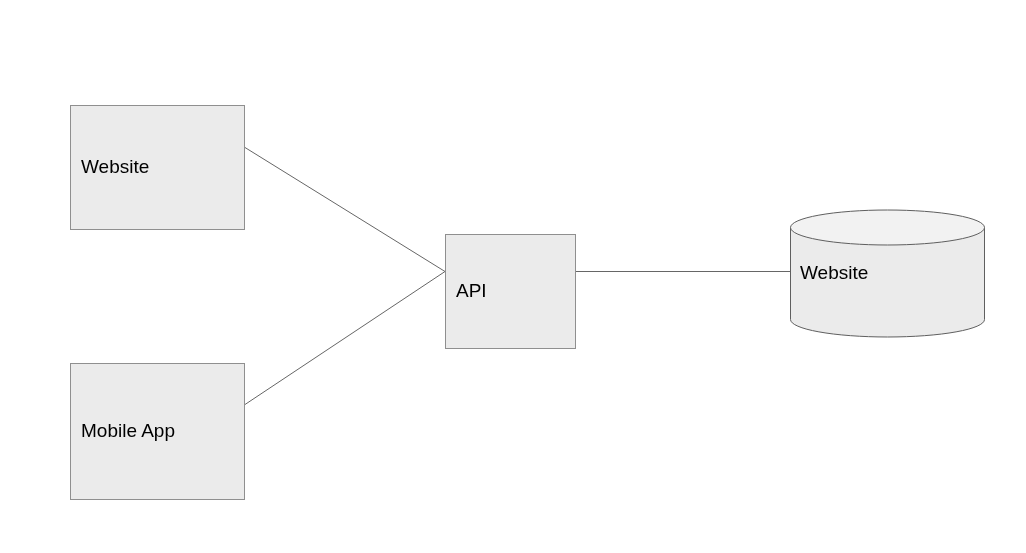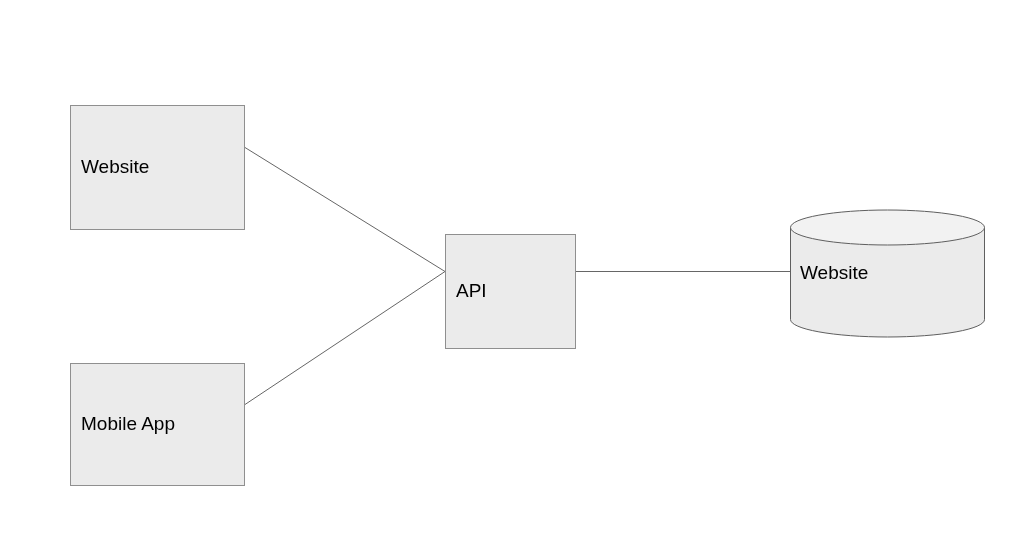--- a/index.html
+++ b/index.html
@@ -32,21 +32,21 @@
     margin-top: 20px;
   }
   .node-label {
     font-size: 19px;
     line-height: 1.2;
     color: #000000;
     padding-left: 10px;
     white-space: nowrap;
   }
   .node-website    { left: 70px;  top: 85px;  width: 175px; height: 125px; }
-  .node-mobile-app { left: 70px;  top: 343px; width: 175px; height: 123px; align-items: center; }
+  .node-mobile-app { left: 70px;  top: 343px; width: 175px; height: 137px; align-items: center; }
   .node-api        { left: 445px; top: 214px; width: 131px; height: 115px; text-align: right; }
   .node-database-label {
     position: absolute;
     left: 790px;
     top: 210px;
     width: 195px;
     height: 127px;
     display: flex;
     align-items: center;
     pointer-events: none;

